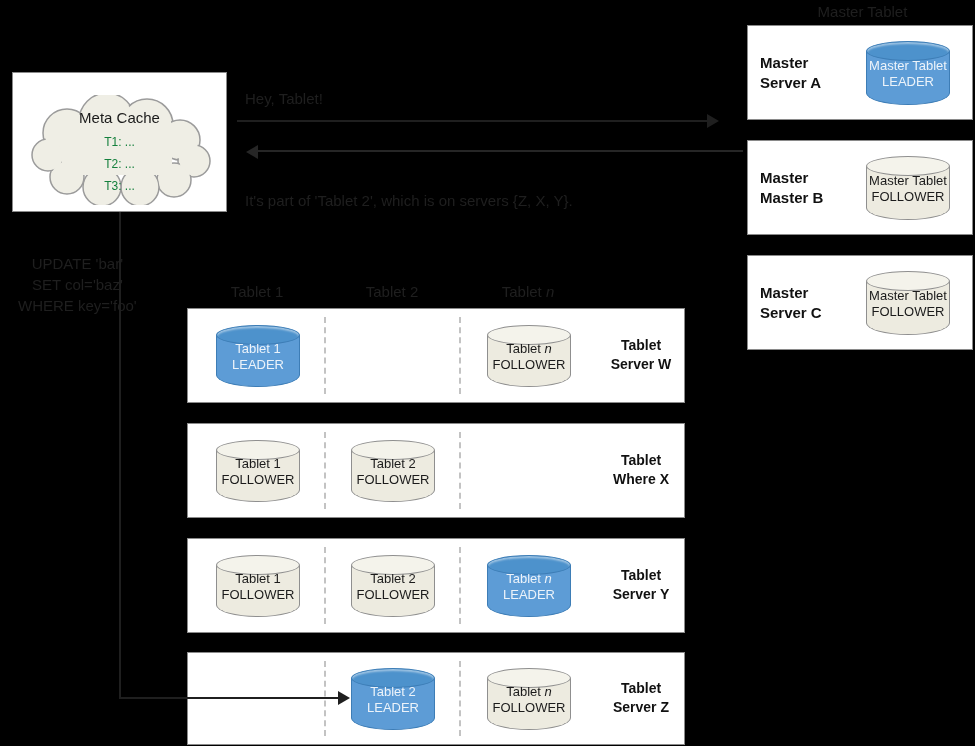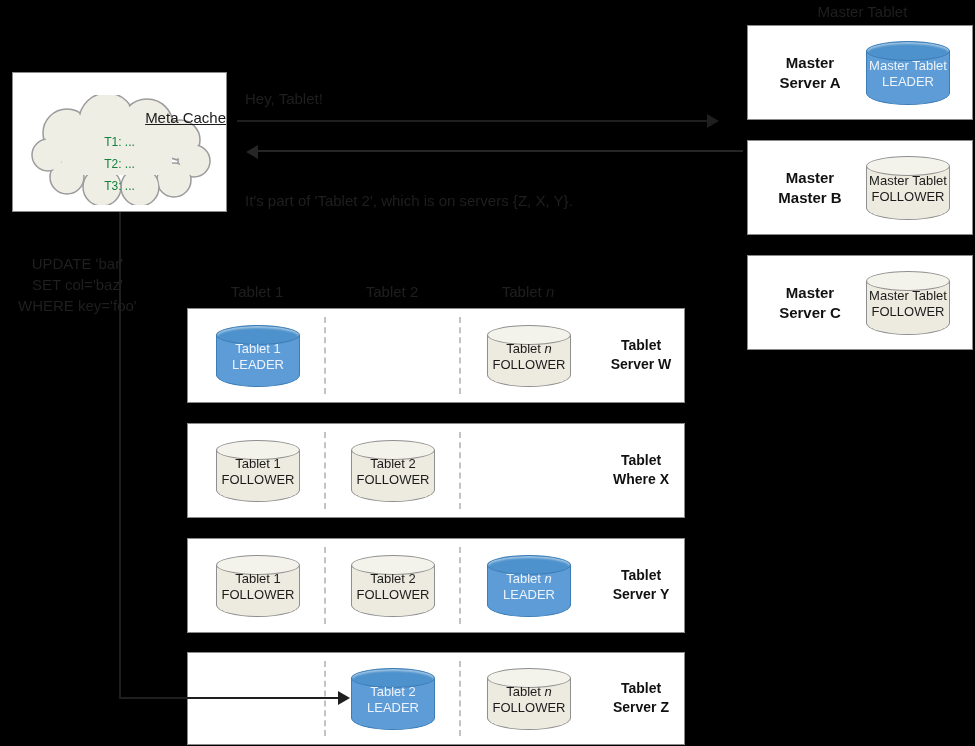--- a/index.html
+++ b/index.html
@@ -27,26 +27,26 @@
   .cyl .txt{position:absolute;left:0;right:0;top:0;bottom:0;z-index:3;text-align:center;font-size:13px;line-height:16px;padding-top:16px;box-sizing:border-box;}
   .cyl.tall{height:64px;}
   .cyl.tall .txt{padding-top:17px;}
   .cyl.leader .top{background:#4d92cc;border:1px solid #3d7db6;box-shadow:inset 0 2px 2px rgba(255,255,255,.45);}
   .cyl.leader .body{background:#5d9cd6;border:1px solid #3d7db6;border-top:none;}
   .cyl.leader .txt{color:#ecf3fa;}
   .cyl.follower .top{background:#f4f3eb;border:1px solid #8f8f8f;}
   .cyl.follower .body{background:#edebe0;border:1px solid #8f8f8f;border-top:none;}
   .cyl.follower .txt{color:#1b1b1b;}
   
-  .srvname{position:absolute;text-align:center;font-weight:bold;color:#111;font-size:15px;line-height:20px;}
+  .srvname{position:absolute;font-weight:bold;color:#111;font-size:15px;line-height:20px;}
   .tsname{position:absolute;text-align:center;font-weight:bold;color:#111;font-size:14px;line-height:19px;}
   .divider{position:absolute;top:8px;bottom:8px;width:0;border-left:2px dashed #c3c3c3;}
   .colhead{position:absolute;text-align:center;color:#1f1f1f;font-size:15px;}
   
-  .cloud-title{position:absolute;left:0;right:0;top:36px;text-align:right;color:#1a1a1a;font-size:15px;font-weight:400;z-index:4;text-decoration:underline;}
+  .cloud-title{position:absolute;left:0;right:0;top:36px;text-align:center;color:#1a1a1a;font-size:15px;font-weight:400;z-index:4;}
   .cloud-entries{position:absolute;left:0;right:0;top:58px;text-align:center;color:#15803d;font-size:12px;line-height:22px;z-index:4;white-space:pre-line;}
 </style>
 </head>
 <body>
 
 <div class="abs ghost" style="left:83px;top:52px;">Kudu Client</div>
 
 <div class="panel" style="left:12px;top:72px;width:215px;height:140px;">
   <svg width="196" height="110" style="position:absolute;left:9px;top:22px;">
     <g stroke="#9b9b9b" stroke-width="1.5" fill="#efeee5">

